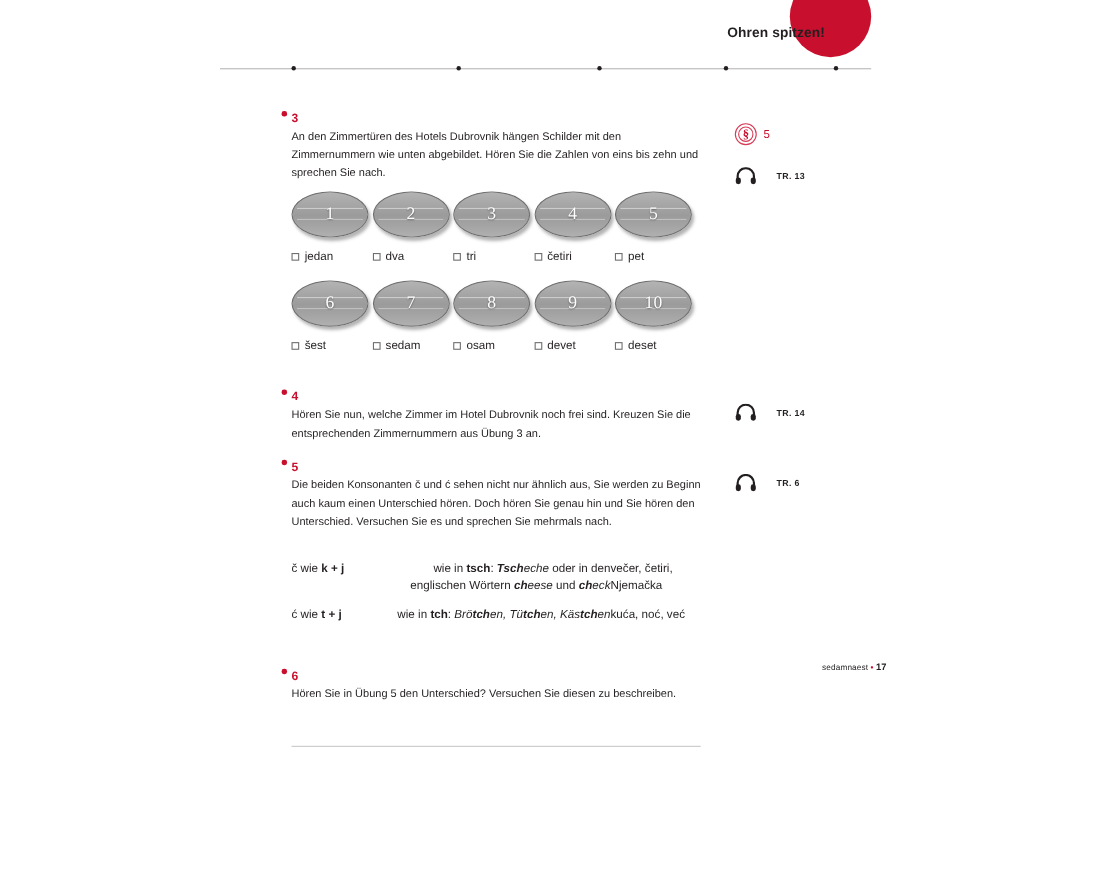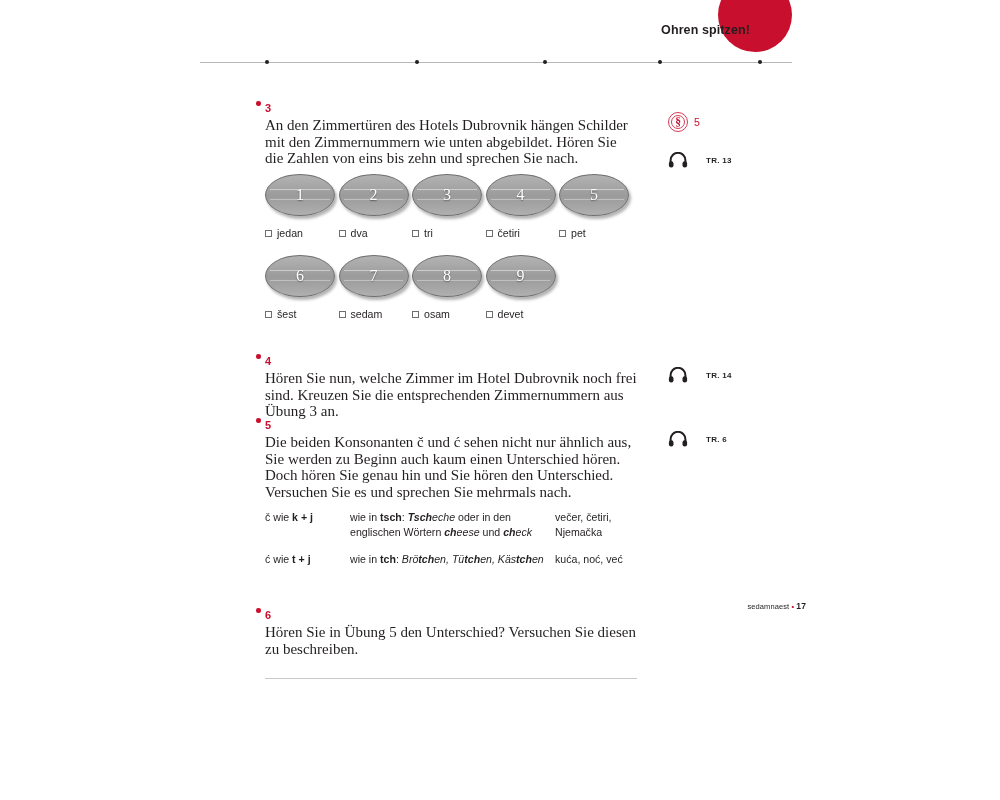--- a/index.html
+++ b/index.html
@@ -74,25 +74,24 @@
     left: 256px;
     width: 4.5px;
     height: 4.5px;
     border-radius: 50%;
     background: #c8102e;
   }
   .ex-body {
     position: absolute;
     left: 265px;
     width: 372px;
-    font-size: 15px;
+    font-size: 10px;
     line-height: 16.6px;
     color: #231f20;
     text-align: left;
-    font-family: Liberation Serif, serif;
   }
 
   
   .side-gram {
     position: absolute;
     display: flex;
     align-items: center;
     gap: 6px;
   }
   .gram-circle {
@@ -218,21 +217,21 @@
     width: 372px;
     font-size: 10.6px;
     line-height: 15.4px;
     color: #231f20;
   }
   .pron-row {
     display: flex;
     margin-bottom: 11px;
   }
   .pron-c1 { width: 85px; flex: 0 0 85px; }
-  .pron-c2 { width: 205px; flex: 0 0 205px; }
+  .pron-c2 { width: 205px; flex: 0 0 205px; text-align: right; }
   .pron-c3 { flex: 1 1 auto; }
 
   .rule-bottom {
     position: absolute;
     left: 265px;
     top: 678px;
     width: 372px;
     height: 1px;
     background: #c9c9c9;
   }
@@ -366,20 +365,29 @@
     </div>
     <div class="sign-cell">
       <div class="ellipse">
         <span class="sign-num">9</span>
       </div>
       <div class="sign-check">
         <span class="checkbox"></span>
         <span>devet</span>
       </div>
     </div>
+    <div class="sign-cell">
+      <div class="ellipse">
+        <span class="sign-num">10</span>
+      </div>
+      <div class="sign-check">
+        <span class="checkbox"></span>
+        <span>deset</span>
+      </div>
+    </div>
   </div>
 
   <div class="ex-bullet" style="top:354px"></div>
   <div class="ex-num" style="top:356px">4</div>
   <div class="ex-body" style="top:370px">Hören Sie nun, welche Zimmer im Hotel Dubrovnik noch frei sind. Kreuzen Sie die entsprechenden Zimmernummern aus Übung 3 an.</div>
 
   <div class="side-track" style="left:668px; top:367px">
     <svg width="20" height="16" viewBox="0 0 20 16">
       <path d="M2.6 10.2 V8.2 a7.4 7.4 0 0 1 14.8 0 v2" fill="none" stroke="#231f20" stroke-width="2" stroke-linecap="round"></path>
       <rect x="0.9" y="9.3" width="4.6" height="6.2" rx="2.2" fill="#231f20"></rect>

